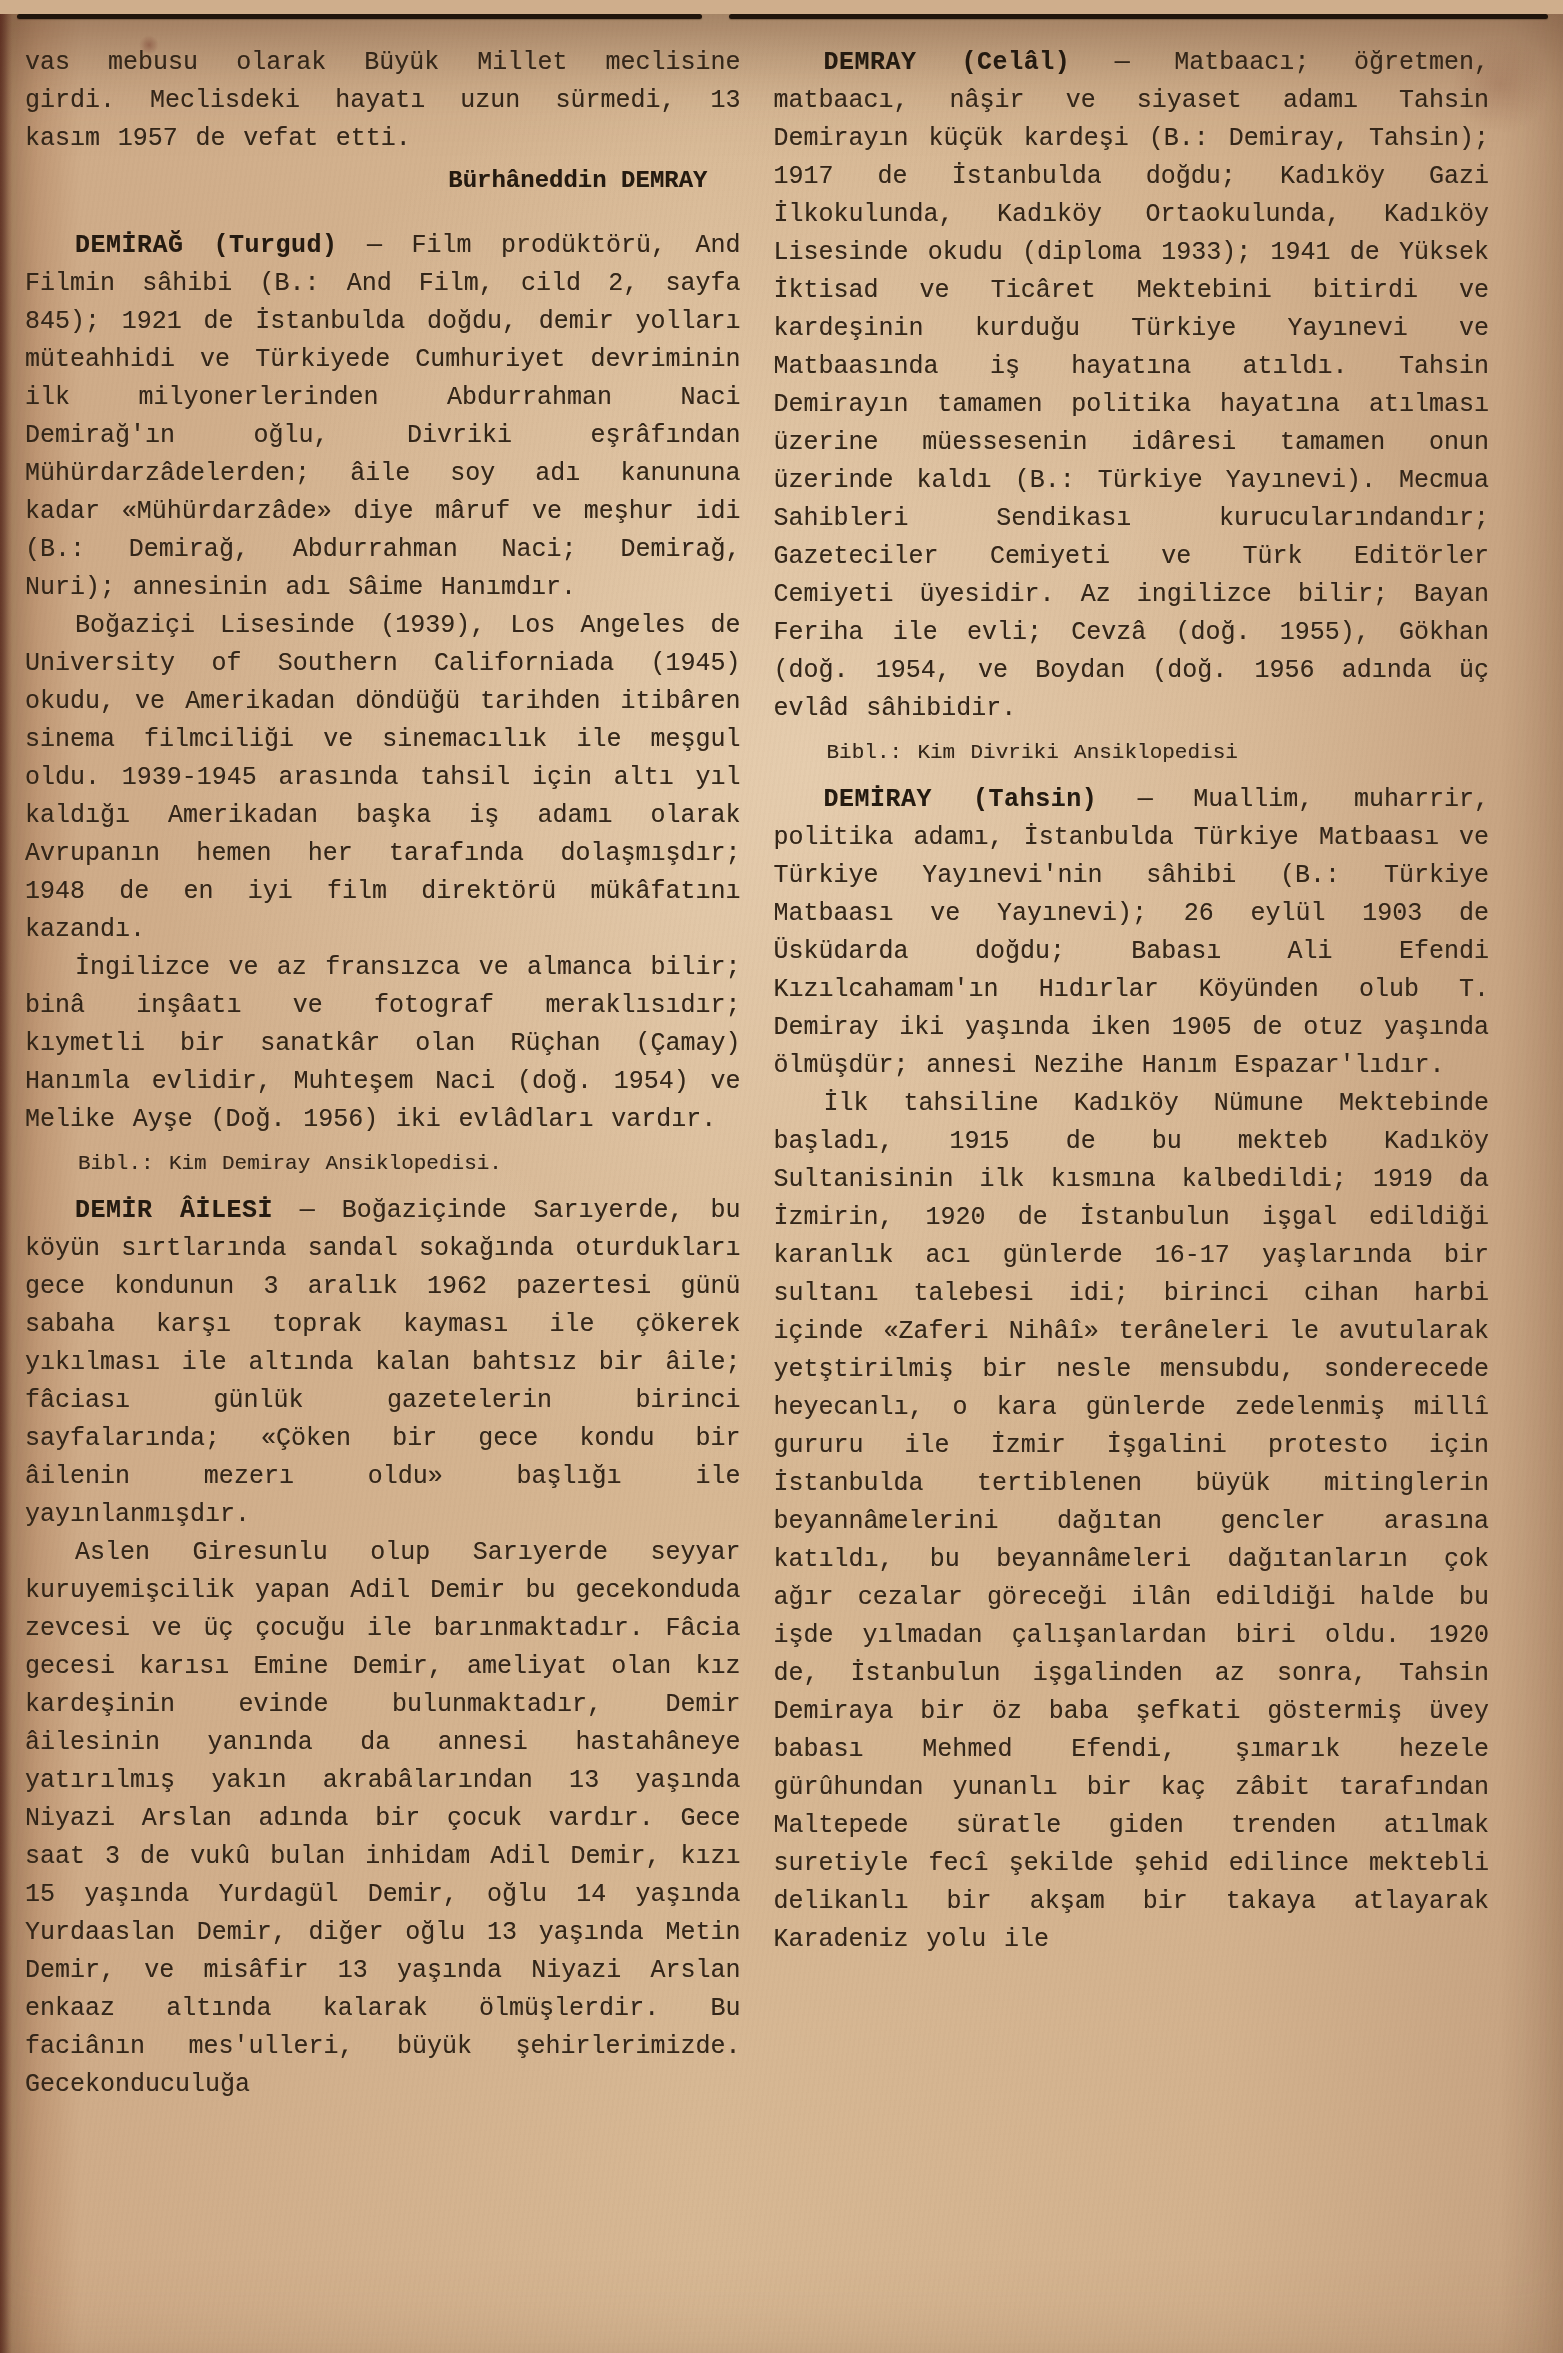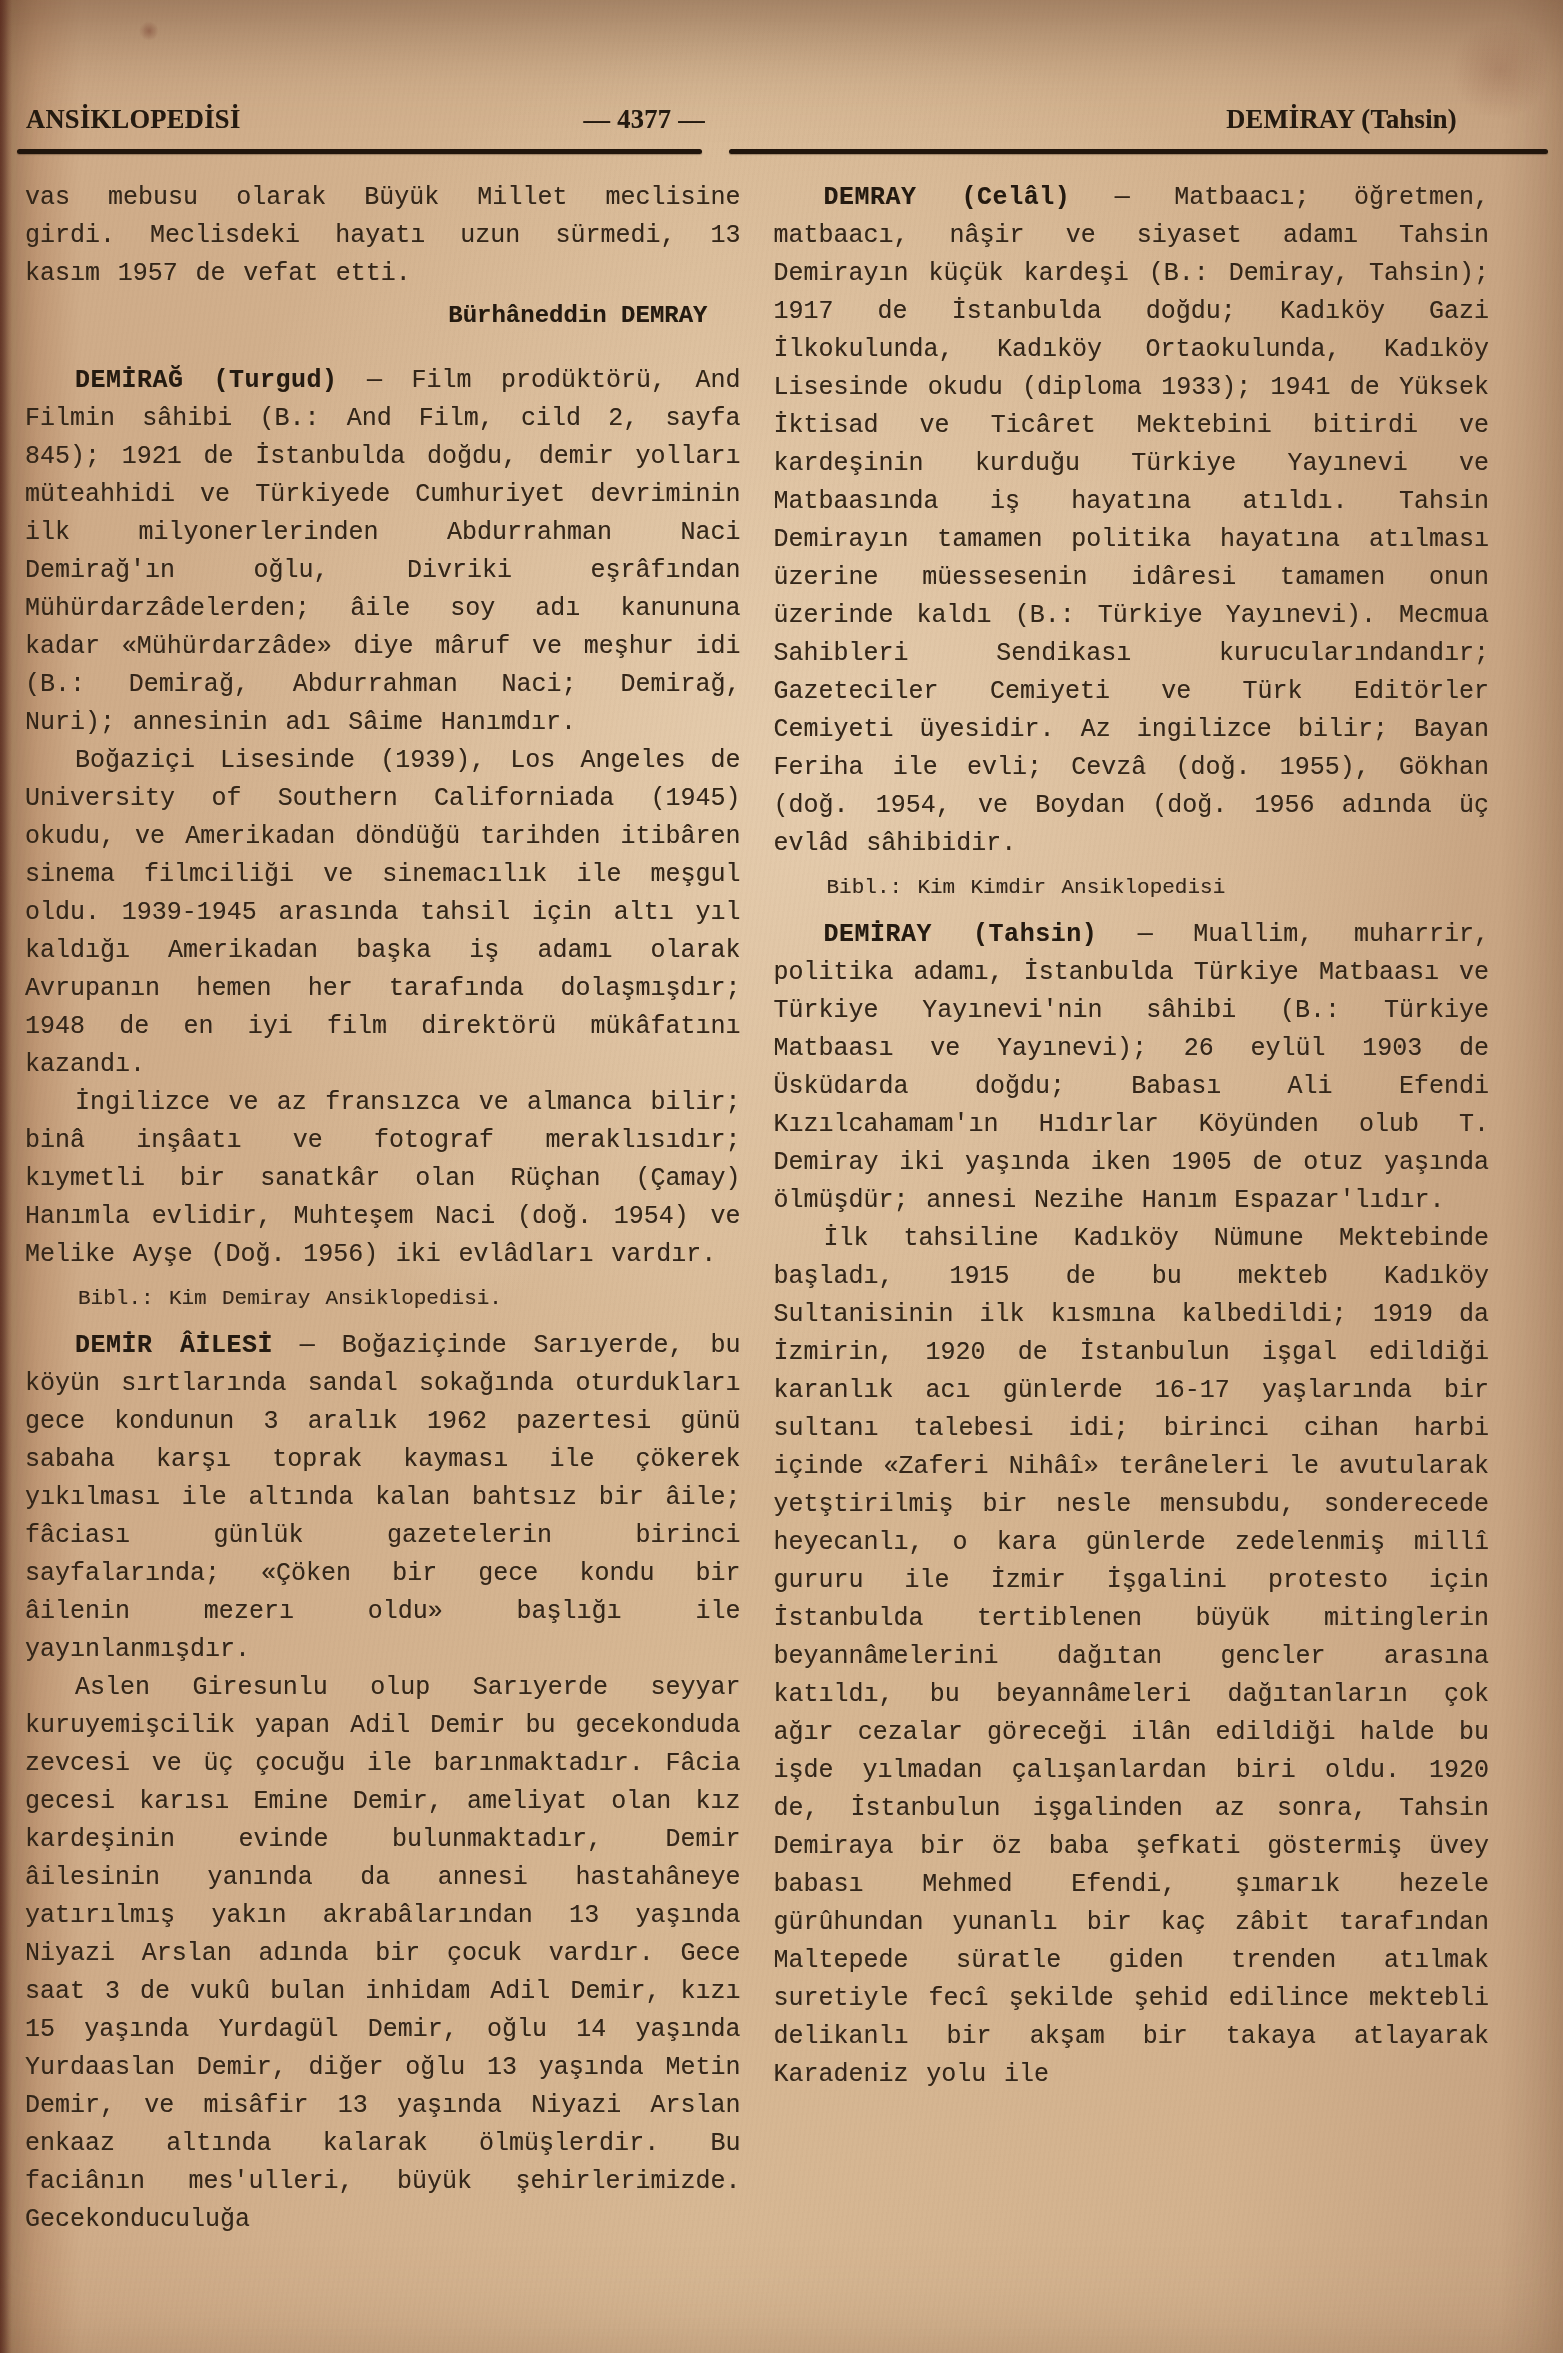--- a/index.html
+++ b/index.html
@@ -70,44 +70,39 @@
     font-size:21px;line-height:29px;
     margin:9.7px 0 14px 0;text-indent:53px;
     color:#33261a;
   }
 </style>
 </head>
 <body>
 
 <div class="page">
 
-  <header class="pageheader">
-    <span class="hleft">ANSİKLOPEDİSİ</span>
-    <span class="center">— 4377 —</span>
-    <span class="hright">DEMİRAY (Tahsin)</span>
-  </header>
 
   <div class="rule">
     <span class="rule-seg seg-left"></span>
     <span class="rule-seg seg-right"></span>
   </div>
 
   <main class="columns">
     <section class="col" id="col-left">
         <p class="para cont">vas mebusu olarak Büyük Millet meclisine girdi. Meclisdeki hayatı uzun sürmedi, 13 kasım 1957 de vefat etti.</p>
         <p class="signature">Bürhâneddin DEMRAY</p>
         <p class="para entry"><span class="lead">DEMİRAĞ (Turgud)</span> <span>— Film prodüktörü, And Filmin sâhibi (B.: And Film, cild 2, sayfa 845); 1921 de İstanbulda doğdu, demir yolları müteahhidi ve Türkiyede Cumhuriyet devriminin ilk milyonerlerinden Abdurrahman Naci Demirağ'ın oğlu, Divriki eşrâfından Mühürdarzâdelerden; âile soy adı kanununa kadar «Mühürdarzâde» diye mâruf ve meşhur idi (B.: Demirağ, Abdurrahman Naci; Demirağ, Nuri); annesinin adı Sâime Hanımdır.</span></p>
         <p class="para">Boğaziçi Lisesinde (1939), Los Angeles de University of Southern Californiada (1945) okudu, ve Amerikadan döndüğü tarihden itibâren sinema filmciliği ve sinemacılık ile meşgul oldu. 1939-1945 arasında tahsil için altı yıl kaldığı Amerikadan başka iş adamı olarak Avrupanın hemen her tarafında dolaşmışdır; 1948 de en iyi film direktörü mükâfatını kazandı.</p>
         <p class="para">İngilizce ve az fransızca ve almanca bilir; binâ inşâatı ve fotograf meraklısıdır; kıymetli bir sanatkâr olan Rüçhan (Çamay) Hanımla evlidir, Muhteşem Naci (doğ. 1954) ve Melike Ayşe (Doğ. 1956) iki evlâdları vardır.</p>
         <p class="para bibl">Bibl.: Kim Demiray Ansiklopedisi.</p>
         <p class="para entry"><span class="lead">DEMİR ÂİLESİ</span> <span>— Boğaziçinde Sarıyerde, bu köyün sırtlarında sandal sokağında oturdukları gece kondunun 3 aralık 1962 pazertesi günü sabaha karşı toprak kayması ile çökerek yıkılması ile altında kalan bahtsız bir âile; fâciası günlük gazetelerin birinci sayfalarında; «Çöken bir gece kondu bir âilenin mezerı oldu» başlığı ile yayınlanmışdır.</span></p>
         <p class="para">Aslen Giresunlu olup Sarıyerde seyyar kuruyemişcilik yapan Adil Demir bu gecekonduda zevcesi ve üç çocuğu ile barınmaktadır. Fâcia gecesi karısı Emine Demir, ameliyat olan kız kardeşinin evinde bulunmaktadır, Demir âilesinin yanında da annesi hastahâneye yatırılmış yakın akrabâlarından 13 yaşında Niyazi Arslan adında bir çocuk vardır. Gece saat 3 de vukû bulan inhidam Adil Demir, kızı 15 yaşında Yurdagül Demir, oğlu 14 yaşında Yurdaaslan Demir, diğer oğlu 13 yaşında Metin Demir, ve misâfir 13 yaşında Niyazi Arslan enkaaz altında kalarak ölmüşlerdir. Bu faciânın mes'ulleri, büyük şehirlerimizde. Gecekonduculuğa</p>
       </section>
     <section class="col" id="col-right">
         <p class="para entry"><span class="lead">DEMRAY (Celâl)</span> <span>— Matbaacı; öğretmen, matbaacı, nâşir ve siyaset adamı Tahsin Demirayın küçük kardeşi (B.: Demiray, Tahsin); 1917 de İstanbulda doğdu; Kadıköy Gazi İlkokulunda, Kadıköy Ortaokulunda, Kadıköy Lisesinde okudu (diploma 1933); 1941 de Yüksek İktisad ve Ticâret Mektebini bitirdi ve kardeşinin kurduğu Türkiye Yayınevi ve Matbaasında iş hayatına atıldı. Tahsin Demirayın tamamen politika hayatına atılması üzerine müessesenin idâresi tamamen onun üzerinde kaldı (B.: Türkiye Yayınevi). Mecmua Sahibleri Sendikası kurucularındandır; Gazeteciler Cemiyeti ve Türk Editörler Cemiyeti üyesidir. Az ingilizce bilir; Bayan Feriha ile evli; Cevzâ (doğ. 1955), Gökhan (doğ. 1954, ve Boydan (doğ. 1956 adında üç evlâd sâhibidir.</span></p>
-        <p class="para bibl">Bibl.: Kim Kimdir Ansiklopedisi</p>
+        <p class="para bibl">Bibl.: Kim Divriki Ansiklopedisi</p>
         <p class="para entry"><span class="lead">DEMİRAY (Tahsin)</span> <span>— Muallim, muharrir, politika adamı, İstanbulda Türkiye Matbaası ve Türkiye Yayınevi'nin sâhibi (B.: Türkiye Matbaası ve Yayınevi); 26 eylül 1903 de Üsküdarda doğdu; Babası Ali Efendi Kızılcahamam'ın Hıdırlar Köyünden olub T. Demiray iki yaşında iken 1905 de otuz yaşında ölmüşdür; annesi Nezihe Hanım Espazar'lıdır.</span></p>
         <p class="para">İlk tahsiline Kadıköy Nümune Mektebinde başladı, 1915 de bu mekteb Kadıköy Sultanisinin ilk kısmına kalbedildi; 1919 da İzmirin, 1920 de İstanbulun işgal edildiği karanlık acı günlerde 16-17 yaşlarında bir sultanı talebesi idi; birinci cihan harbi içinde «Zaferi Nihâî» terâneleri le avutularak yetştirilmiş bir nesle mensubdu, sonderecede heyecanlı, o kara günlerde zedelenmiş millî gururu ile İzmir İşgalini protesto için İstanbulda tertiblenen büyük mitinglerin beyannâmelerini dağıtan gencler arasına katıldı, bu beyannâmeleri dağıtanların çok ağır cezalar göreceği ilân edildiği halde bu işde yılmadan çalışanlardan biri oldu. 1920 de, İstanbulun işgalinden az sonra, Tahsin Demiraya bir öz baba şefkati göstermiş üvey babası Mehmed Efendi, şımarık hezele gürûhundan yunanlı bir kaç zâbit tarafından Maltepede süratle giden trenden atılmak suretiyle fecî şekilde şehid edilince mektebli delikanlı bir akşam bir takaya atlayarak Karadeniz yolu ile</p>
       </section>
   </main>
 
 </div>
 
 
 </body></html>

